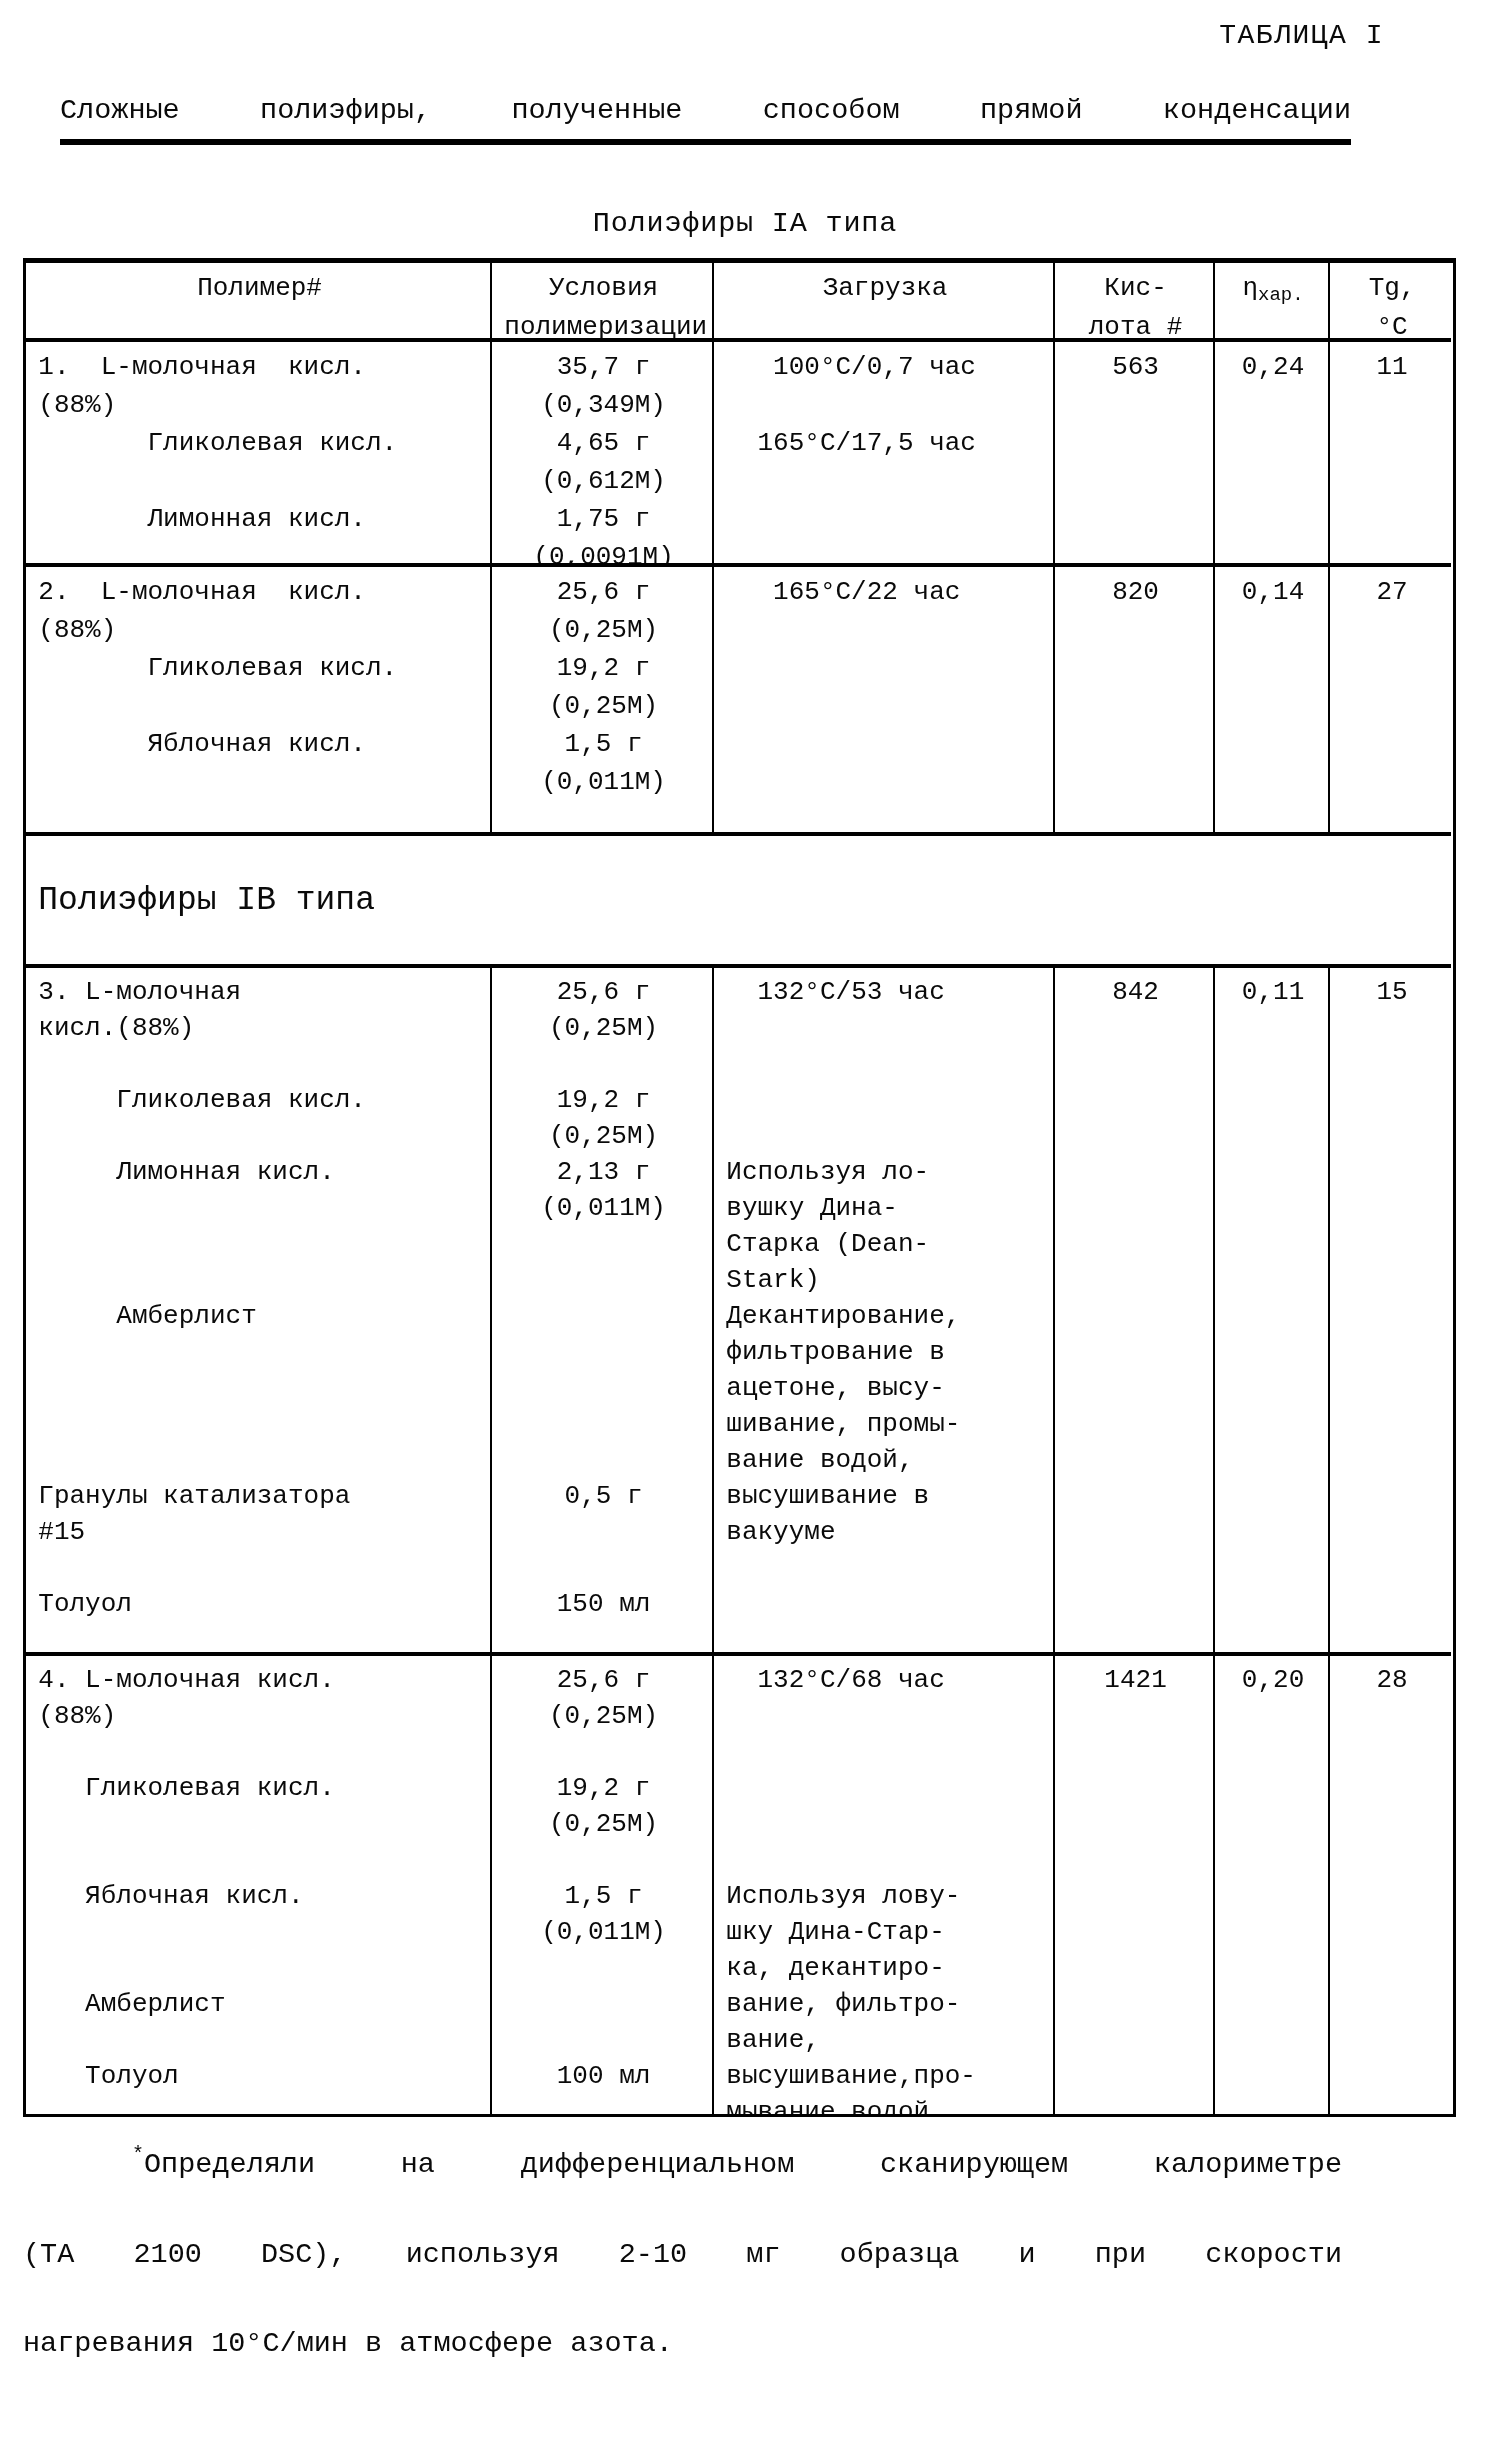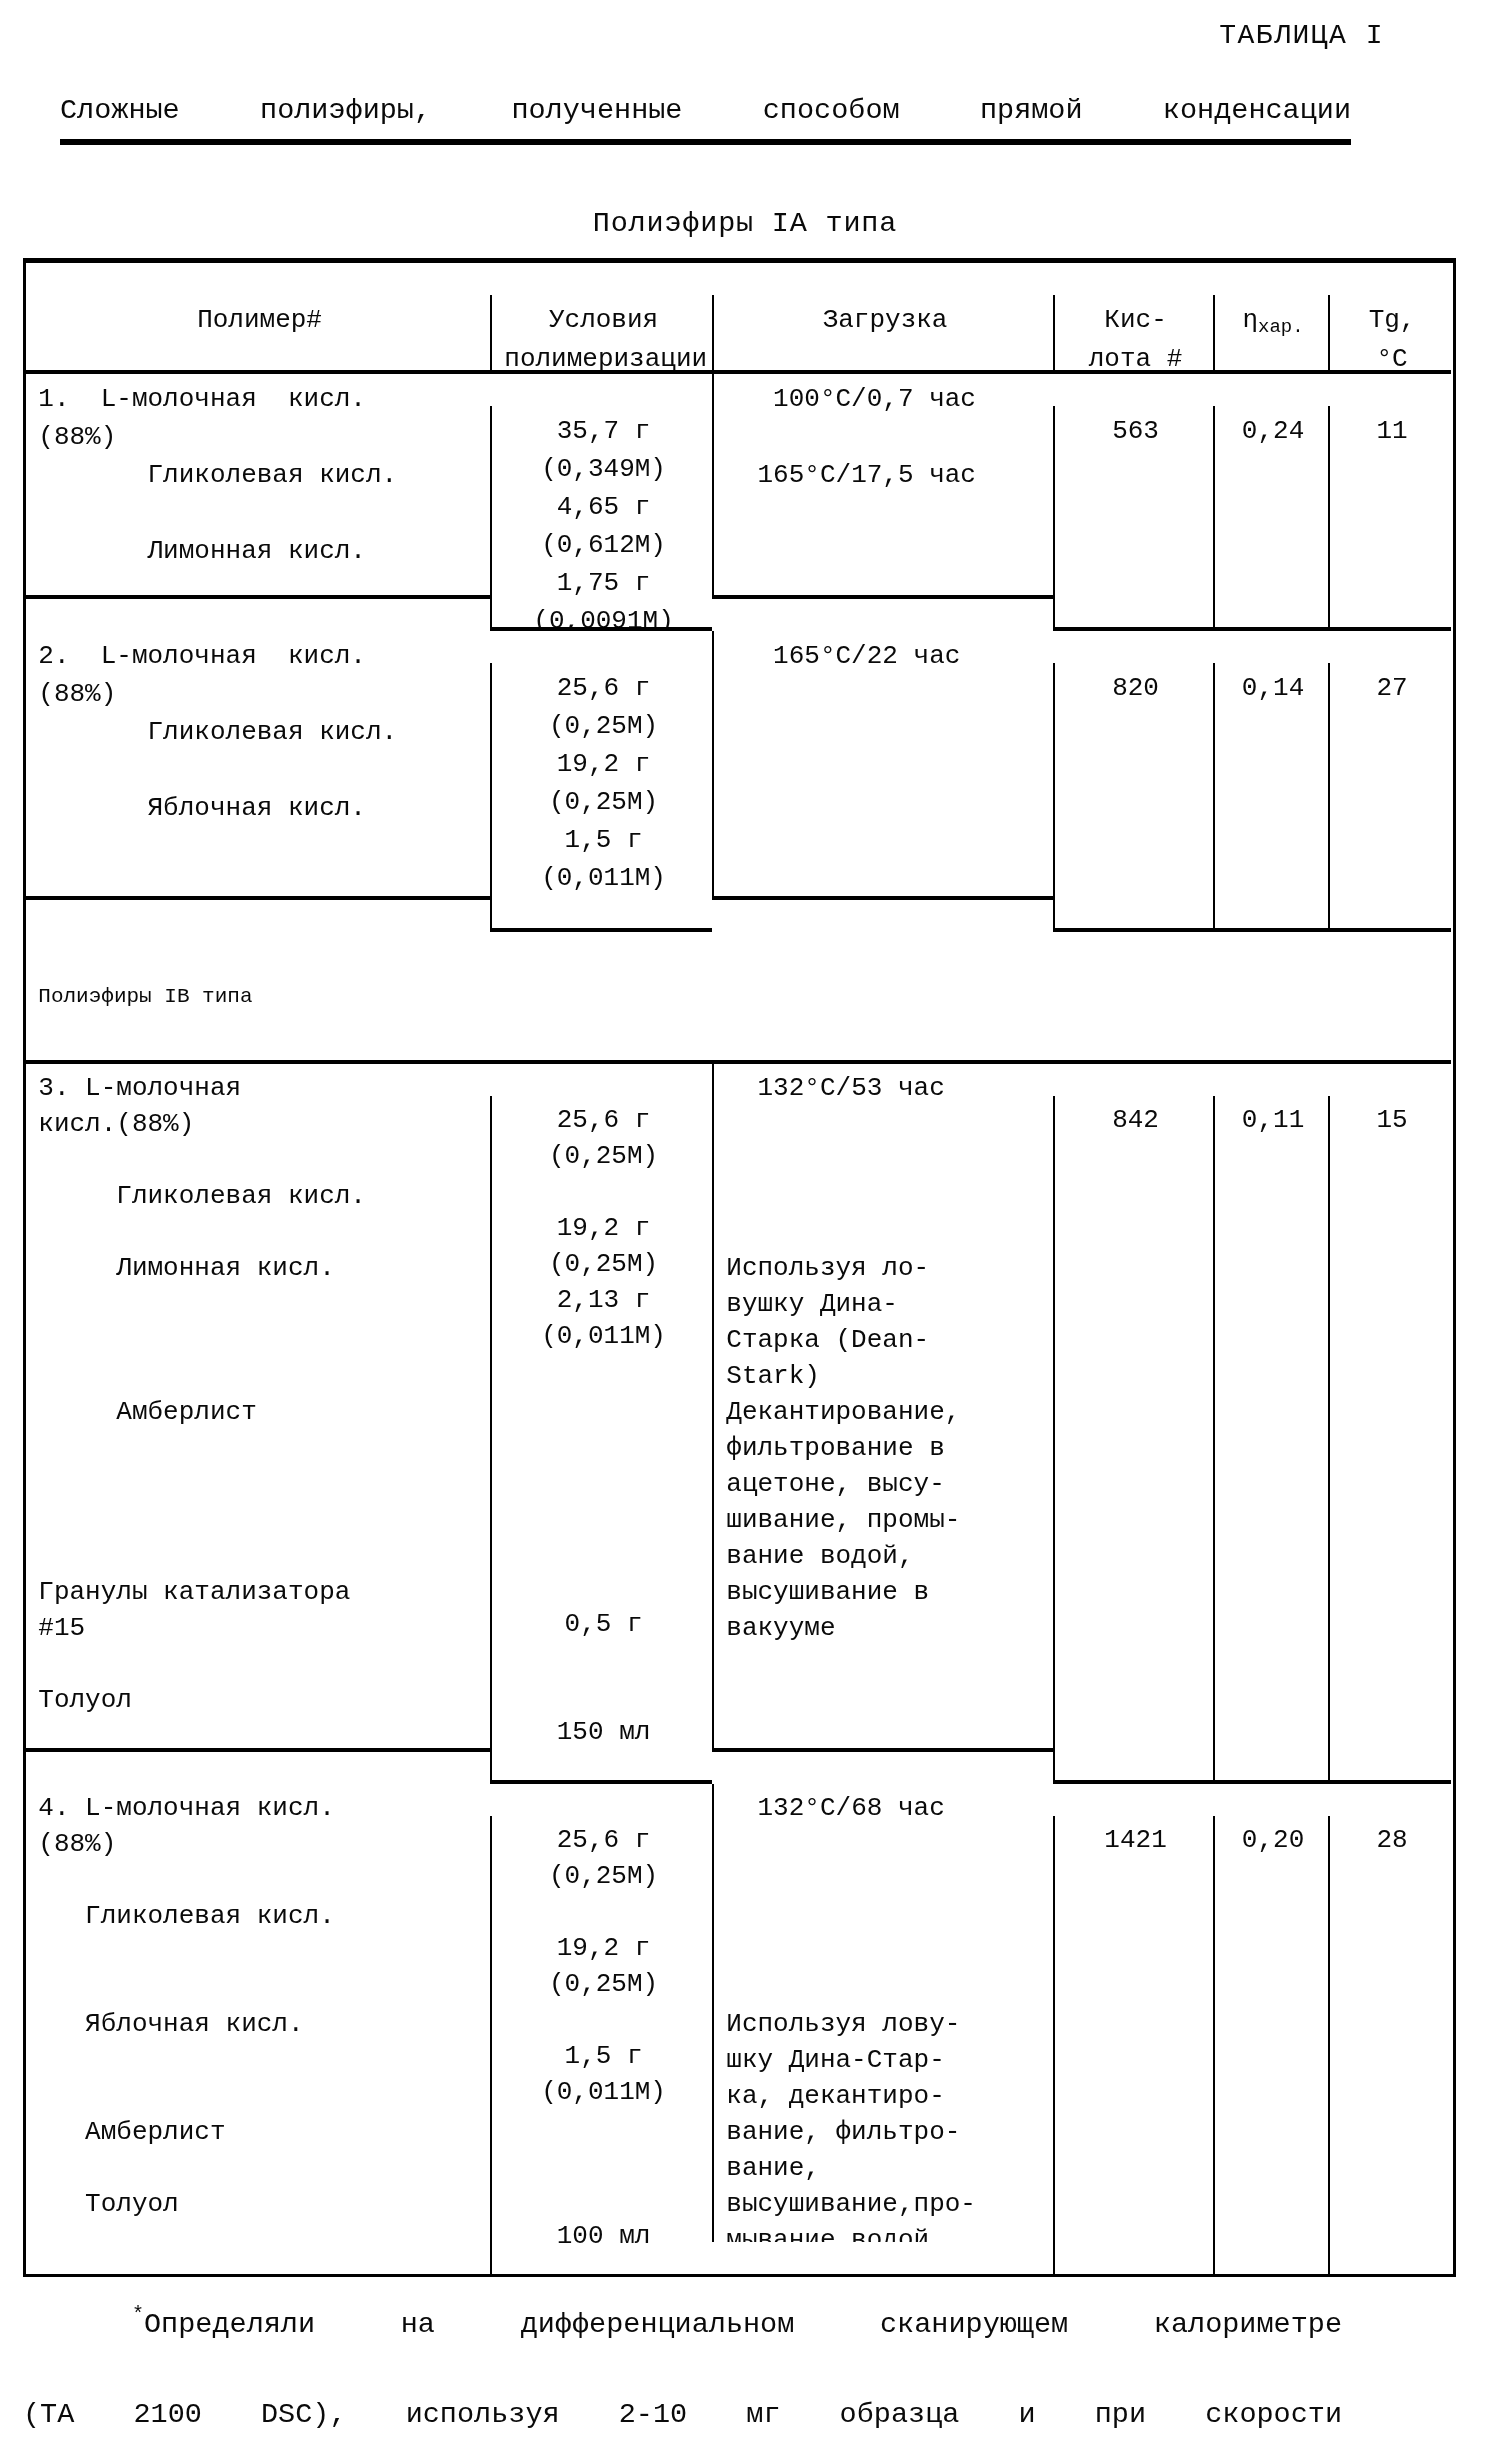--- a/index.html
+++ b/index.html
@@ -55,29 +55,29 @@
   .rB { height: 132px; }
   .r3 { height: 688px; }
   .r4 { height: 458px; }
 
   .t { white-space: pre-wrap; font-size: 26px; line-height: 37px; }
   .rh .t { line-height: 39px; padding-top: 0; }
   .r1 .t { line-height: 38px; }
   .r2 .t { line-height: 38px; }
   .r3 .t, .r4 .t { line-height: 36px; }
 
-  .ctr { text-align: center; margin-top: 32px; }
+  .ctr { text-align: center; }
   .eta-pad { padding-top: 18.5px; }
   .sub { font-size: 19px; vertical-align: -5.4px; letter-spacing: 0; }
 
   .cB {
     grid-column: 1 / -1;
     display: flex; align-items: center;
     padding-left: 12.3px;
-    font-size: 21px;
+    font-size: 33px;
   }
 
   
   .footnote { margin-left: 23px; width: 1319px; }
   .fn-line {
     font-size: 28.5px;
     line-height: 35px;
     margin-top: 54px;
     white-space: normal;
   }

